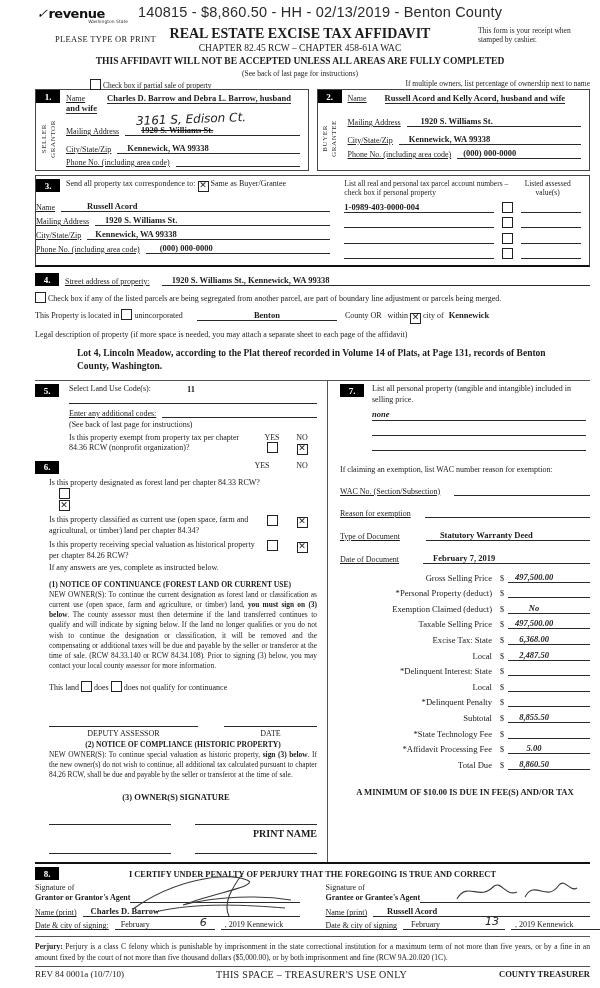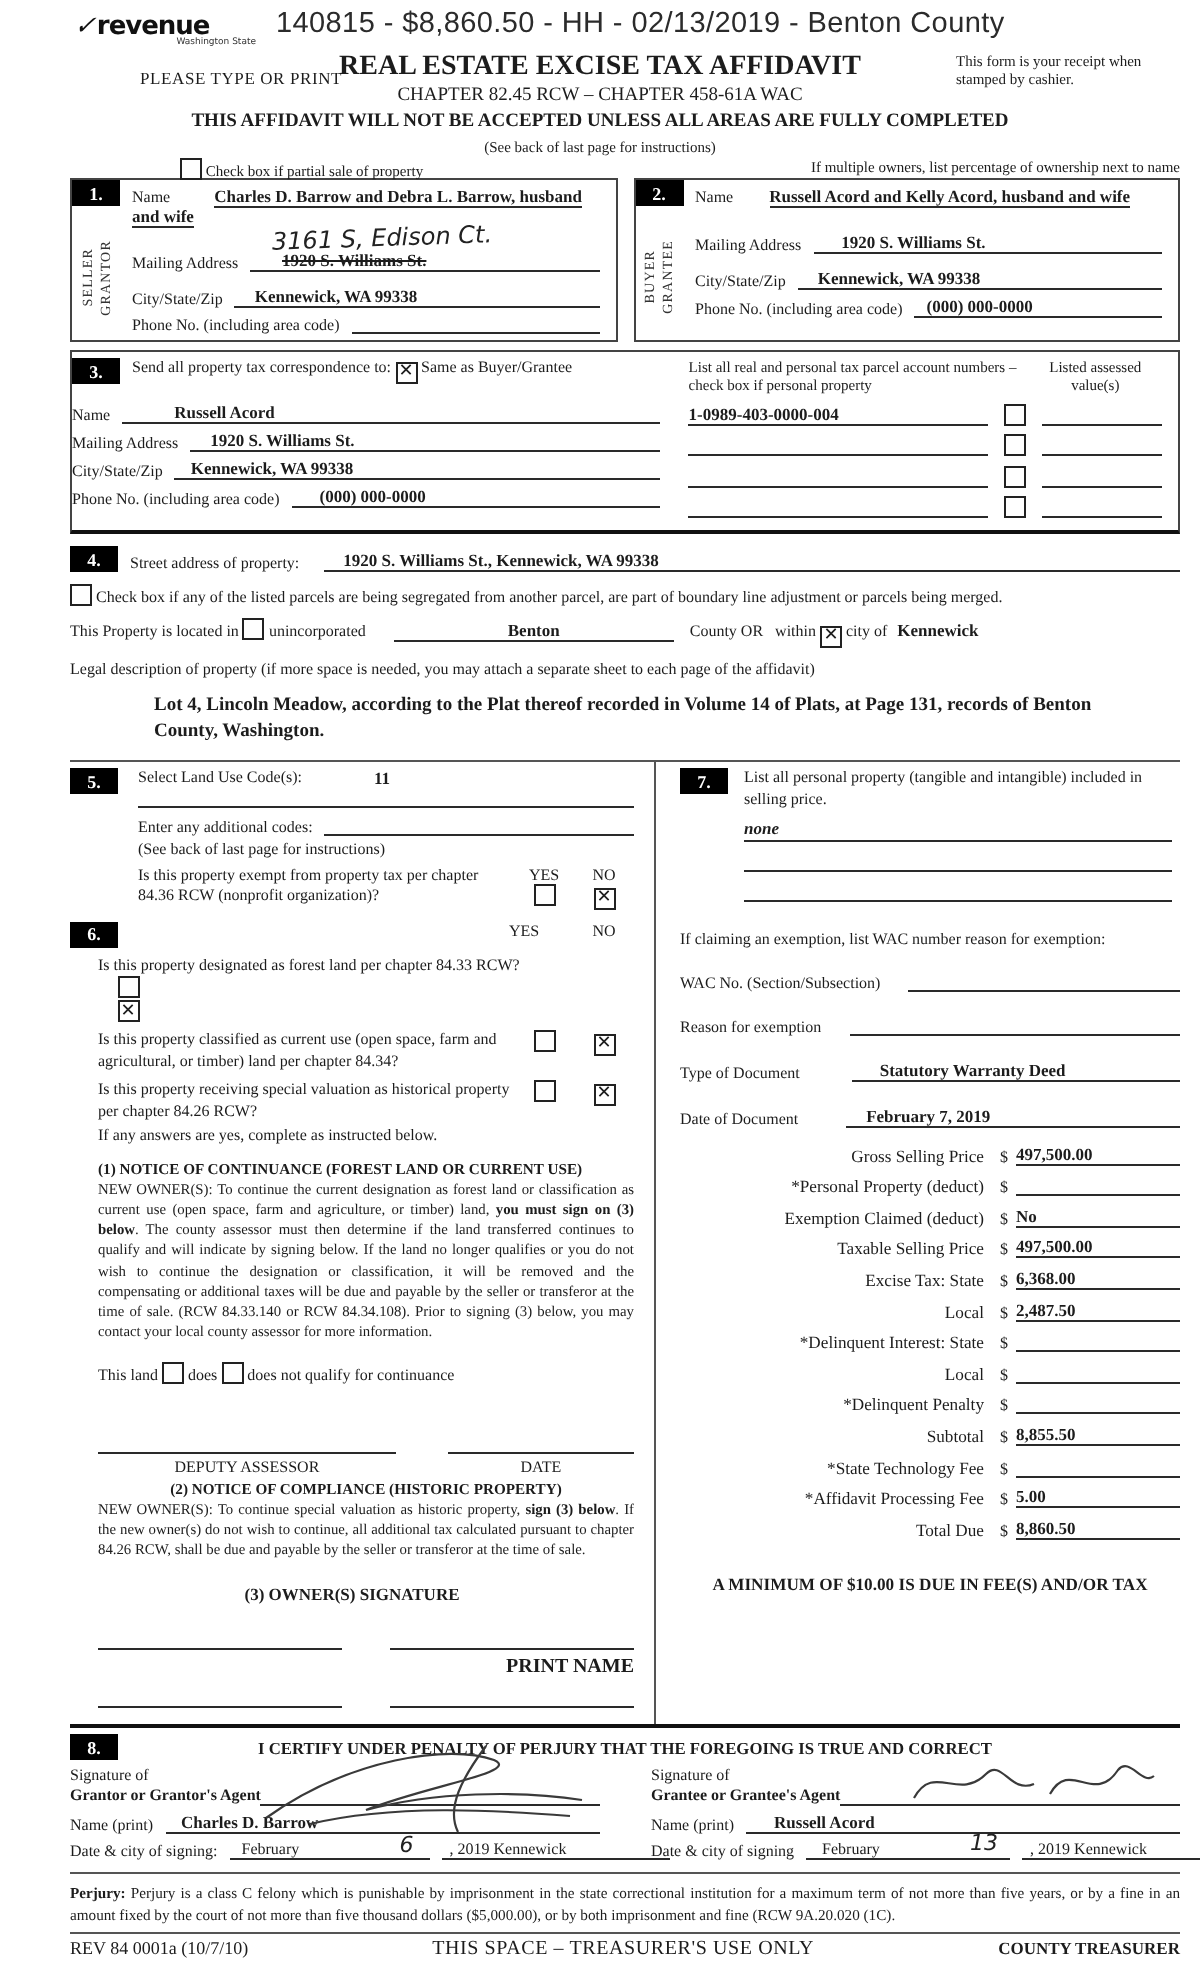--- a/index.html
+++ b/index.html
@@ -7,21 +7,21 @@
         font-family:"Liberation Serif",serif;color:#1c1c1c;font-size:8px;overflow:hidden;}
   .content{padding:0 10px 0 35px;}
   
   .header{position:relative;height:88px;}
   .stamp{position:absolute;left:138px;top:4px;font-family:"Liberation Sans",sans-serif;
          font-size:14.5px;color:#2b2b2b;letter-spacing:0.2px;}
   .logo{position:absolute;left:38px;top:6px;width:90px;}
   .logo-word{font-family:"DejaVu Sans",sans-serif;font-weight:bold;font-size:13px;color:#111;letter-spacing:-0.5px;}
   .logo-word .tick{display:inline-block;transform:skewX(-18deg);font-weight:bold;}
   .logo-sub{font-family:"DejaVu Sans",sans-serif;font-size:4.5px;color:#333;text-align:right;margin-top:-2px;}
-  .please{position:absolute;left:70px;top:34px;font-size:8.5px;letter-spacing:0.3px;font-family:Liberation Serif, serif;}
+  .please{position:absolute;left:55px;top:34px;font-size:8.5px;letter-spacing:0.3px;font-family:Liberation Serif, serif;}
   .title{position:absolute;left:140px;top:26px;width:320px;text-align:center;font-weight:bold;font-size:14px;}
   .subtitle{position:absolute;left:140px;top:43px;width:320px;text-align:center;font-size:9.5px;}
   .receipt{position:absolute;left:478px;top:26px;width:105px;font-size:7.5px;line-height:1.25;}
   .warning{position:absolute;left:0;top:56px;width:100%;text-align:center;font-weight:bold;font-size:9.5px;}
   .seeback{position:absolute;left:0;top:69px;width:100%;text-align:center;font-size:7.5px;}
   .partial-row{position:absolute;left:35px;right:10px;top:79px;display:flex;justify-content:space-between;font-size:7.5px;}
   
   .cb{display:inline-flex;align-items:center;justify-content:center;width:9px;height:9px;
       border:1px solid #222;font-size:9px;line-height:1;vertical-align:-2px;background:#fff;flex:none;}
   .cb.checked::after{content:"\2715";margin-top:-1px;}
@@ -33,21 +33,21 @@
   .val{font-weight:bold;font-size:8.5px;}
   .hand{font-family:"DejaVu Sans",sans-serif;font-style:italic;color:#222;}
   
   .row12{display:flex;gap:8px;margin-top:1px;}
   .pbox{border:1px solid #444;display:flex;flex:1;min-height:72px;}
   .pstrip{width:24px;display:flex;flex-direction:column;align-items:center;flex:none;}
   .sidelabels{flex:1;display:flex;align-items:center;justify-content:center;gap:1px;padding-top:4px;}
   .vert{writing-mode:vertical-rl;transform:rotate(180deg);font-size:7px;letter-spacing:0.6px;color:#333;}
   .pfields{flex:1;padding:2px 8px 3px 6px;}
   .frow{display:flex;align-items:flex-end;margin-top:3px;position:relative;}
-  .flabel{flex:none;margin-right:6px;}
+  .flabel{flex:none;margin-right:6px;text-decoration:underline;}
   .strike{text-decoration:line-through;}
   .hand-addr{position:absolute;left:70px;top:-13px;font-size:12px;white-space:nowrap;transform:rotate(-2deg);}
   
   .sec3{border:1px solid #444;border-bottom:2px solid #111;margin-top:4px;display:flex;padding:3px 8px 6px 0;}
   .sec3-left{width:54%;flex:none;padding-left:0;}
   .sec3-intro{display:flex;align-items:flex-start;gap:6px;}
   .sec3-right{flex:1;padding-left:14px;}
   .parhead{display:flex;font-size:7.5px;line-height:1.2;}
   .parhead .ph1{width:170px;flex:none;}
   .parhead .ph2{flex:1;text-align:center;}
@@ -79,21 +79,21 @@
   .printname{text-align:right;font-weight:bold;font-size:10px;margin-top:3px;}
   
   .s7head{display:flex;gap:8px;align-items:flex-start;}
   .s7lines{margin-left:32px;margin-right:4px;font-style:italic;}
   .s7line{border-bottom:1px solid #2a2a2a;min-height:11px;margin-top:3px;}
   .claim{margin-top:14px;}
   .wacrow{display:flex;align-items:flex-end;margin-top:12px;}
   .mrow{display:flex;align-items:flex-end;margin-top:4.6px;}
   .mlabel{width:152px;flex:none;text-align:right;font-size:8.6px;}
   .dollar{flex:none;margin:0 4px 0 8px;}
-  .mline{flex:1;border-bottom:1px solid #2a2a2a;text-align:left;min-height:10px;padding-right:30px;}
+  .mline{flex:1;border-bottom:1px solid #2a2a2a;text-align:center;min-height:10px;padding-right:30px;font-style:italic;}
   .minnote{text-align:center;font-weight:bold;font-size:8.6px;margin-top:16px;line-height:1.5;}
   
   .sec8{position:relative;margin-top:3px;border-bottom:1px solid #555;padding-bottom:6px;}
   .certify{text-align:center;font-weight:bold;font-size:8.4px;padding-top:3px;}
   .sec8 .secnum{position:absolute;left:0;top:0;}
   .sigrow{display:flex;gap:26px;margin-top:4px;}
   .sighalf{flex:1;position:relative;}
   .sigline{display:flex;align-items:flex-end;}
   .siglab{flex:none;line-height:1.25;}
   .sigscribble{position:absolute;pointer-events:none;}

